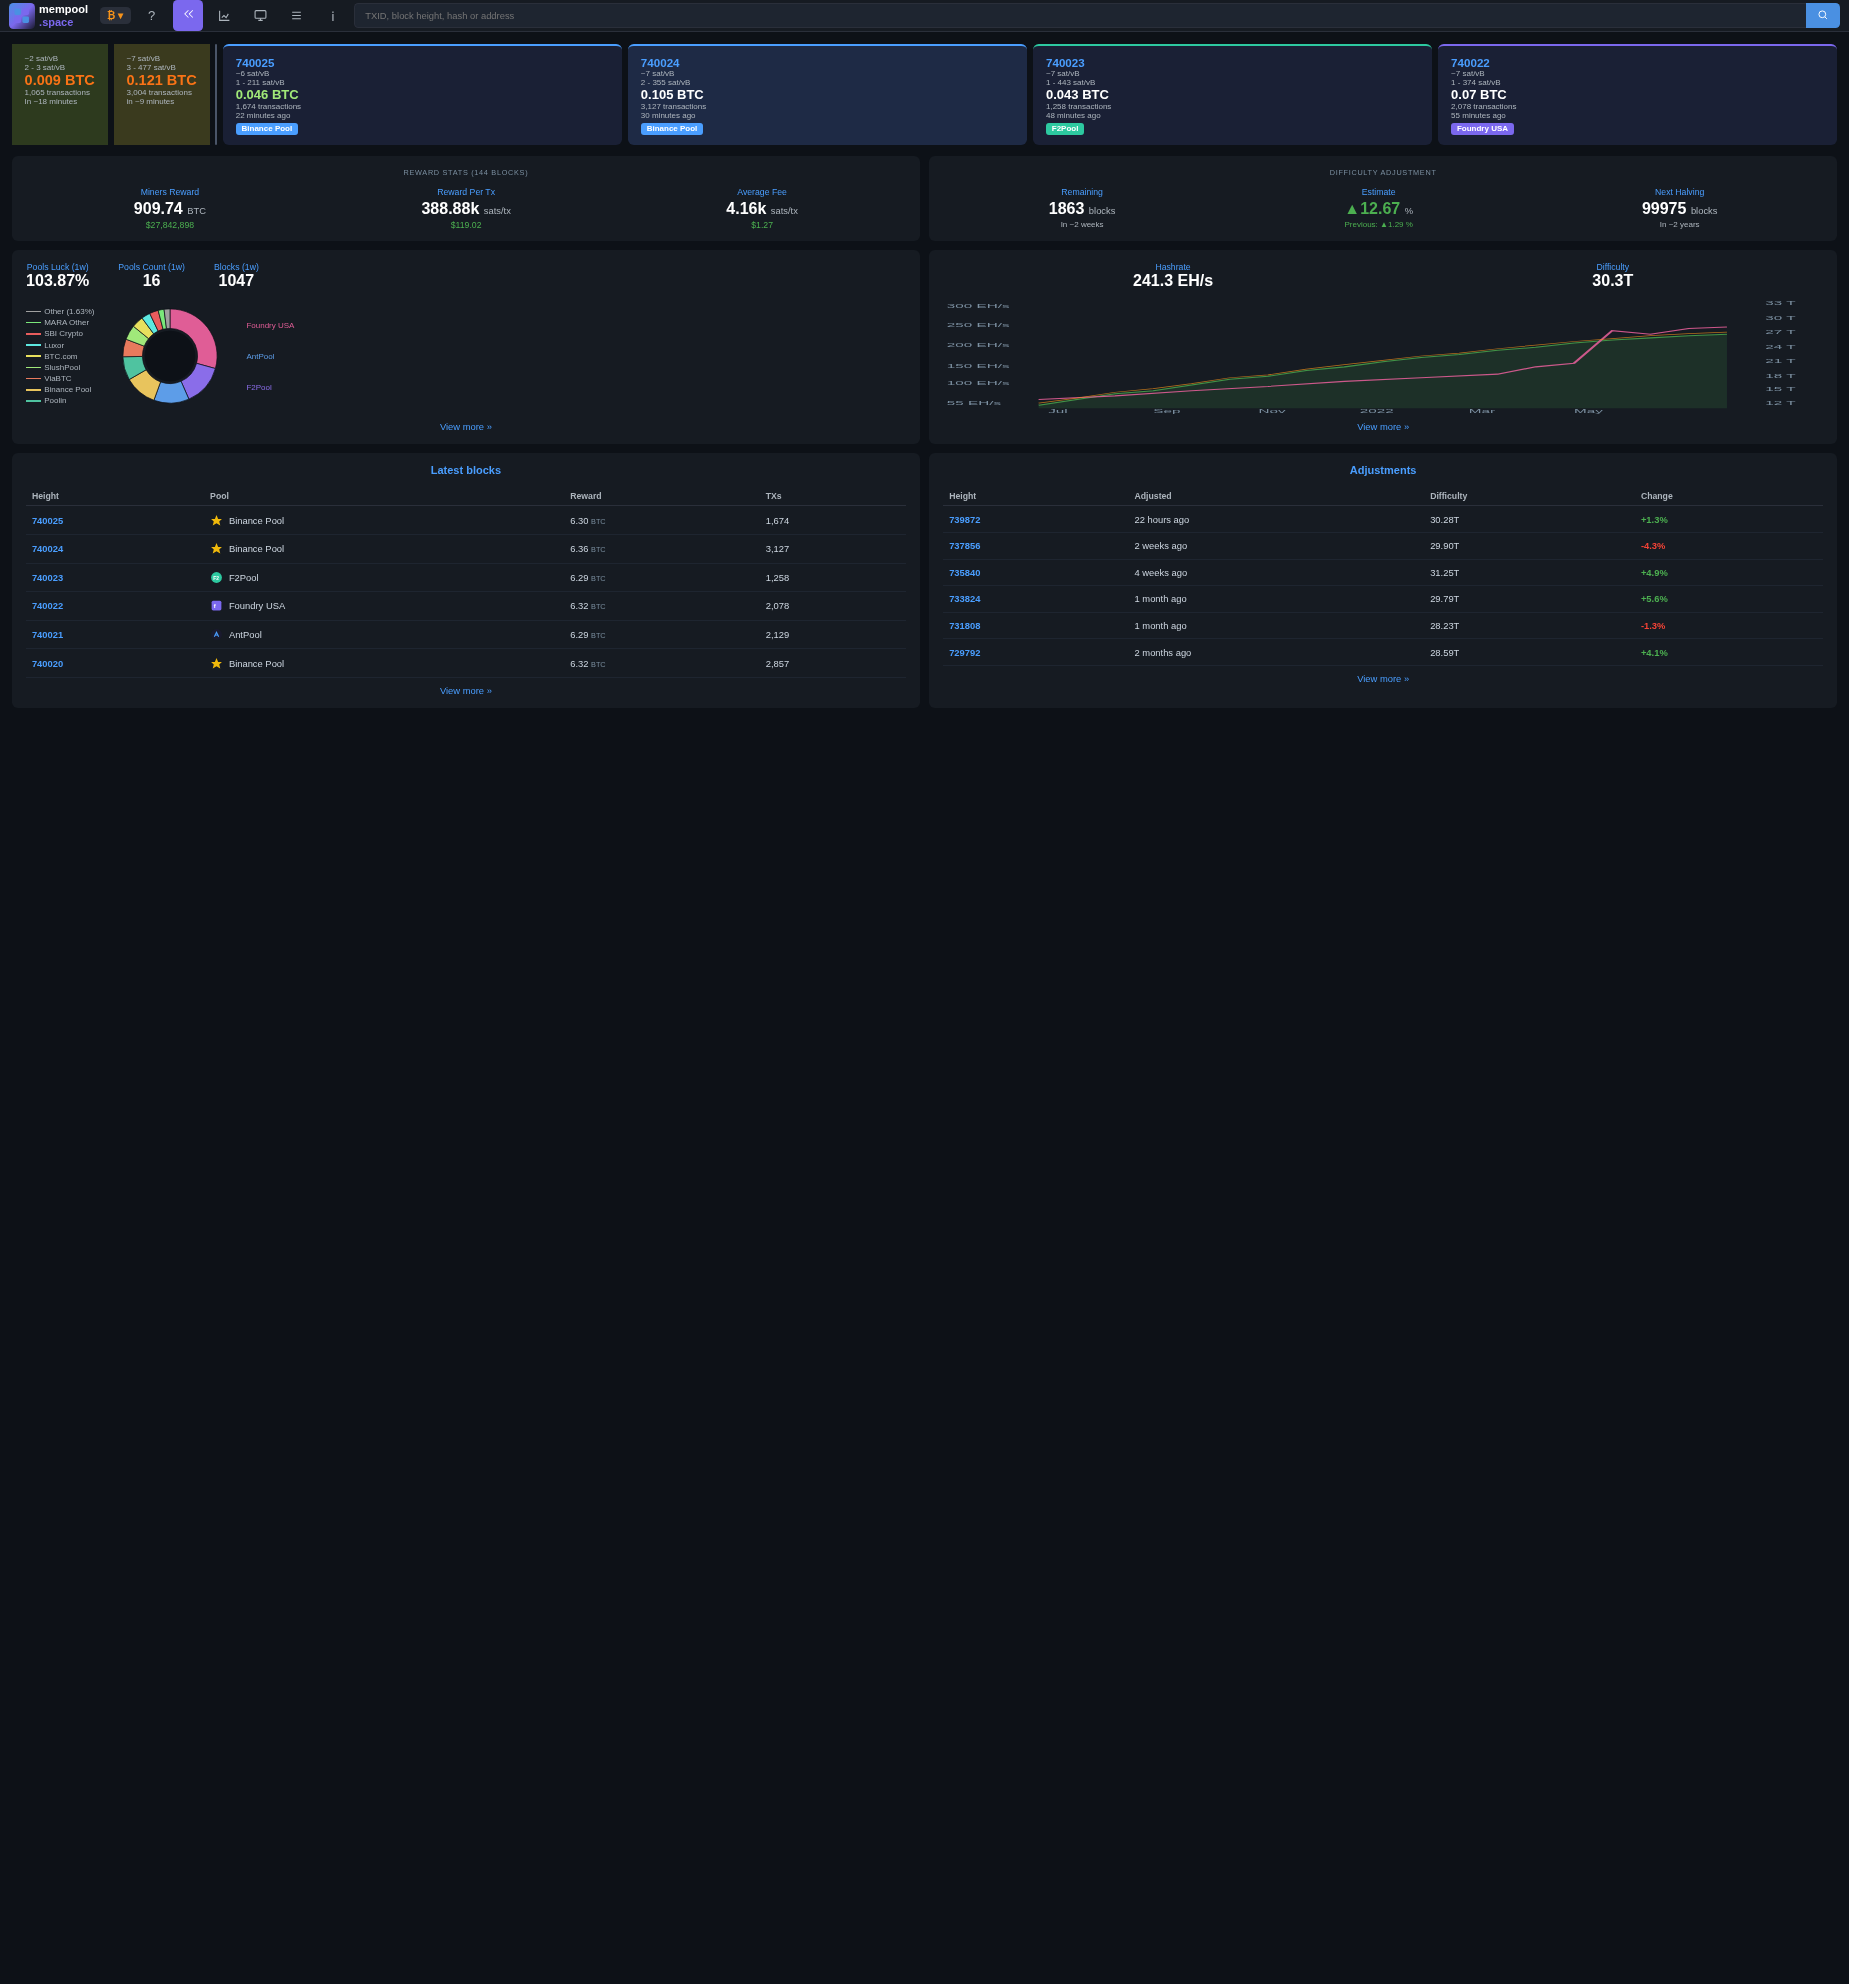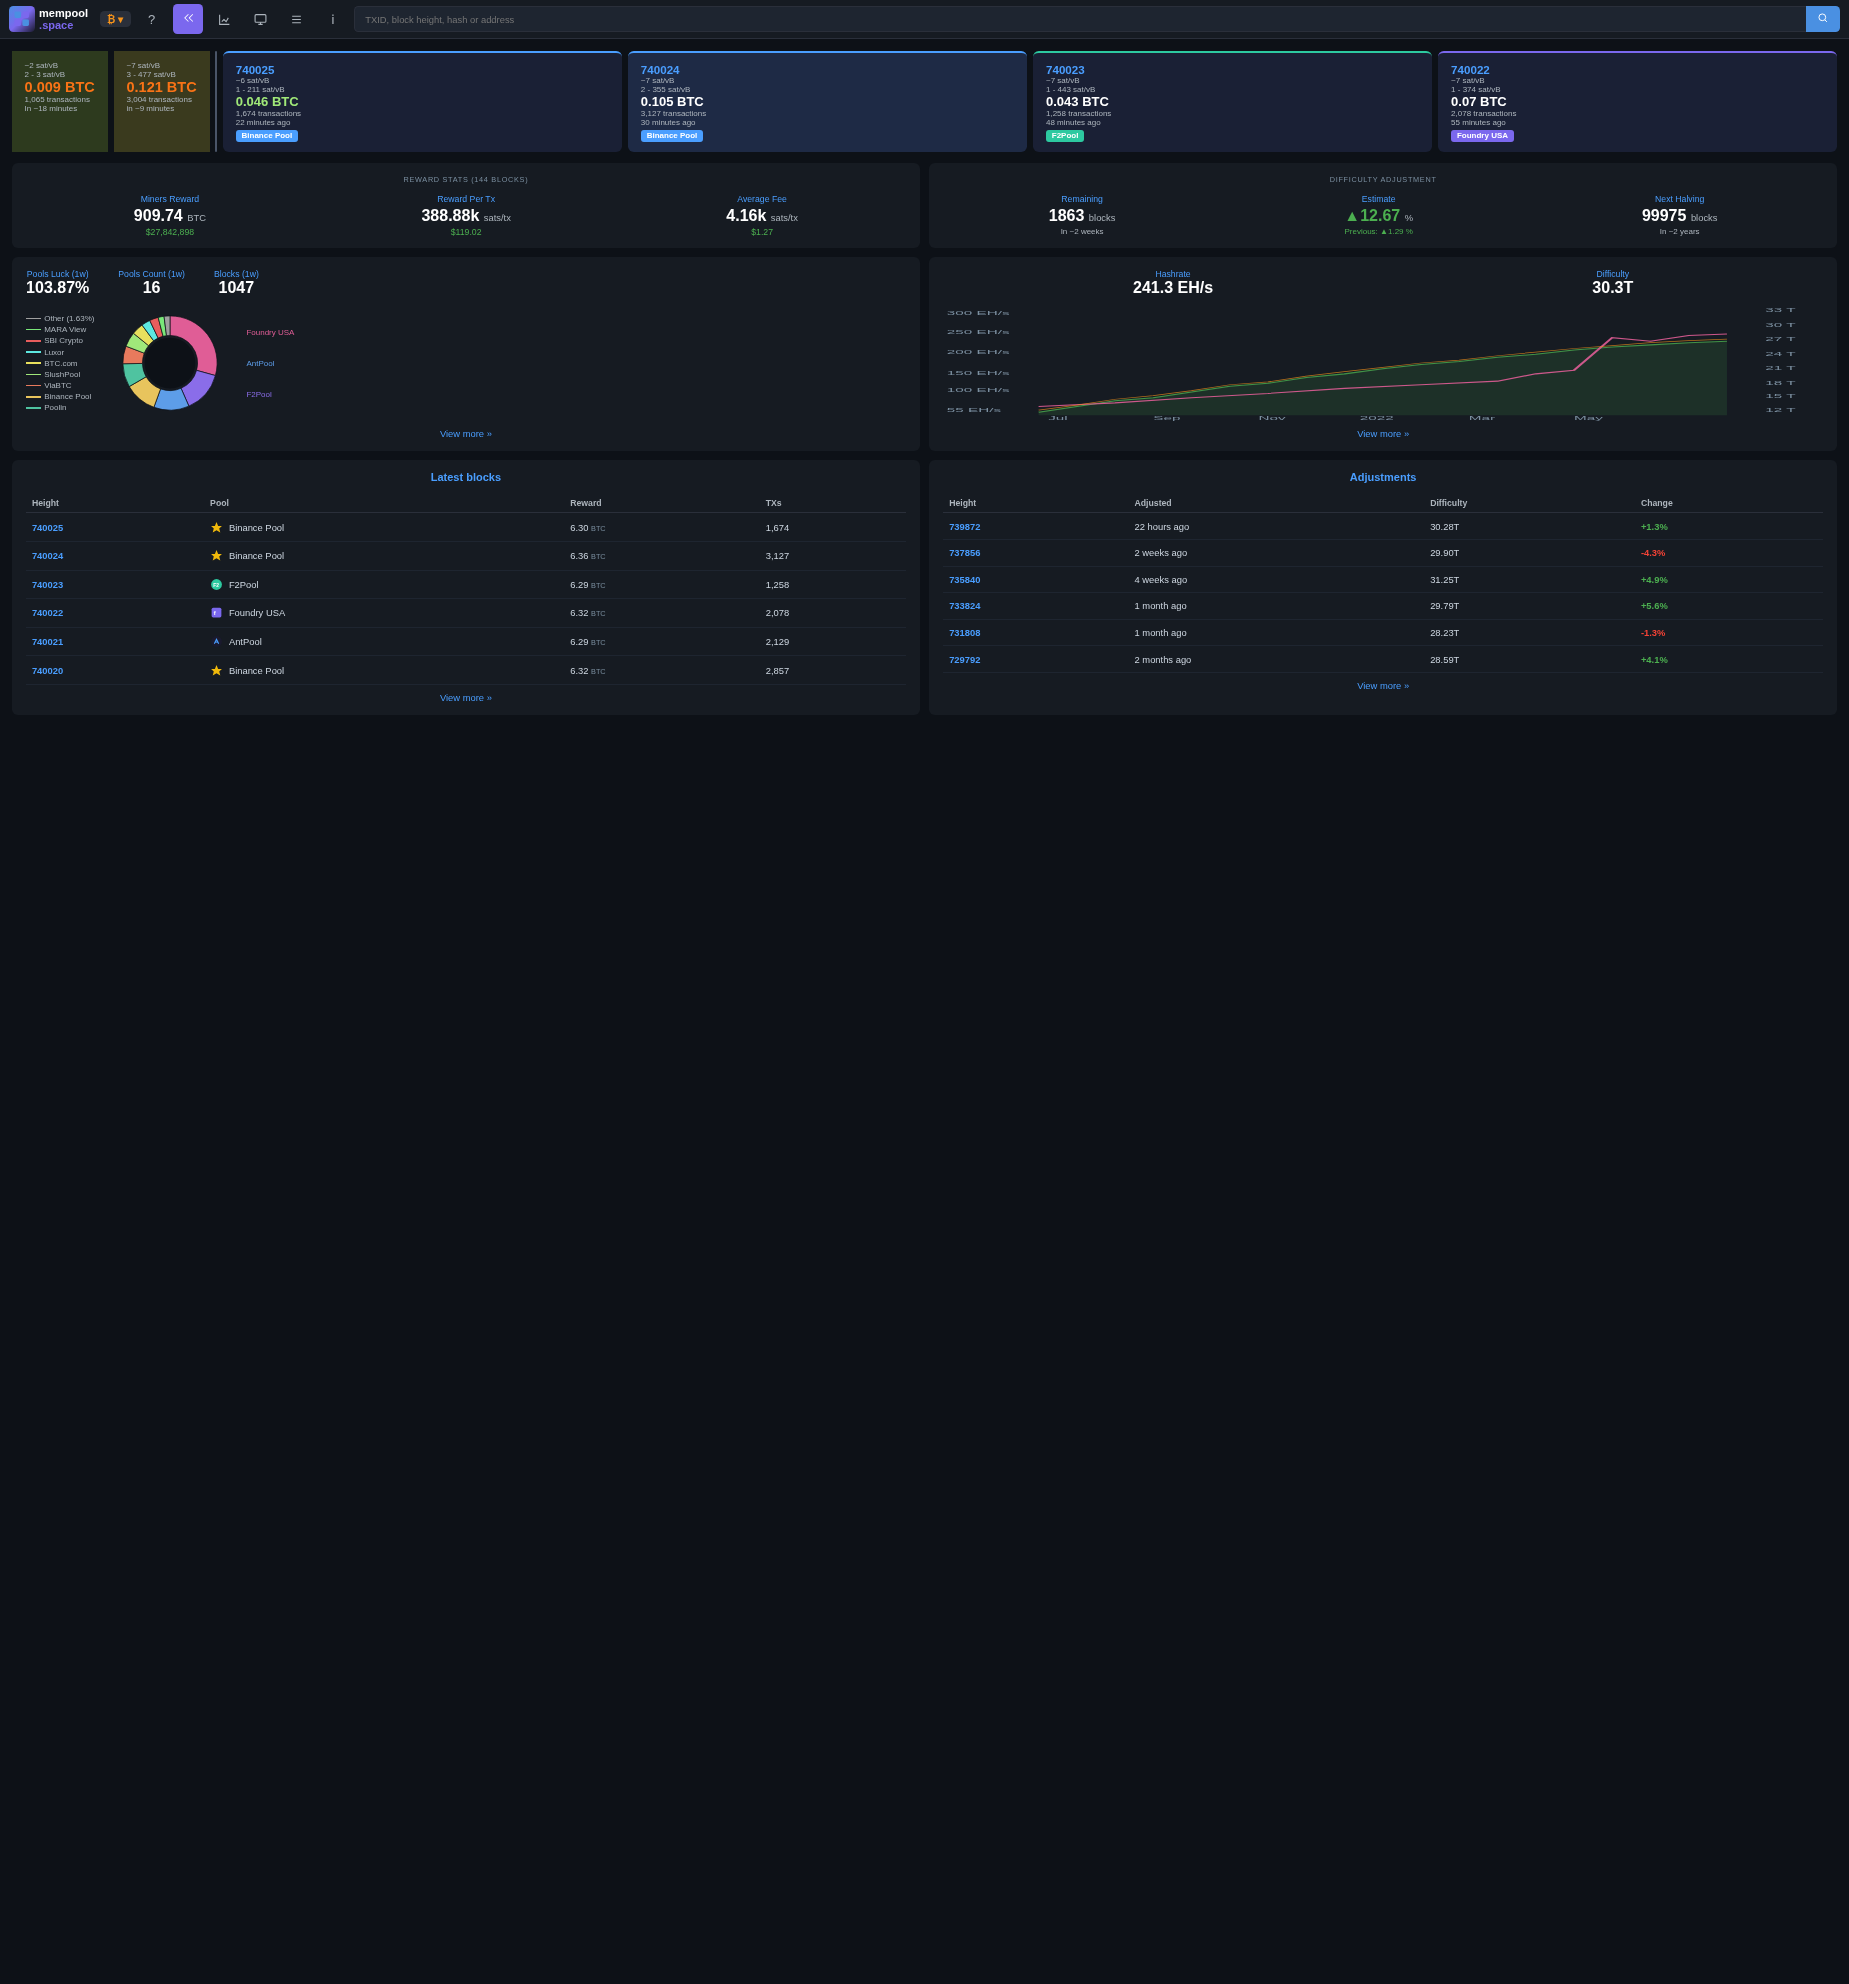--- a/index.html
+++ b/index.html
@@ -9,21 +9,21 @@
       font-family: 'Segoe UI', Arial, sans-serif;
       font-size: 9.4px;
       min-width: 741px;
     }
     
     .navbar {
       background: #161b22;
       display: flex;
       align-items: center;
       padding: 0 8.7px;
-      height: 39px;
+      height: 32px;
       border-bottom: 0.7px solid #2a2f3a;
       gap: 5.8px;
     }
     .logo-area {
       display: flex;
       align-items: center;
       gap: 4.4px;
       margin-right: 5.8px;
     }
     .logo-icon {
@@ -439,21 +439,21 @@
 
       <div class="pie-area">
 
         <div class="pie-legend">
           <div class="legend-item">
             <div class="legend-line" style="background:#a0a0a0;"></div>
             <span>Other (1.63%)</span>
           </div>
           <div class="legend-item">
             <div class="legend-line" style="background:#7ae87a;"></div>
-            <span>MARA View</span>
+            <span>MARA Other</span>
           </div>
           <div class="legend-item">
             <div class="legend-line" style="background:#e85d5d;"></div>
             <span>SBI Crypto</span>
           </div>
           <div class="legend-item">
             <div class="legend-line" style="background:#5de8e0;"></div>
             <span>Luxor</span>
           </div>
           <div class="legend-item">

